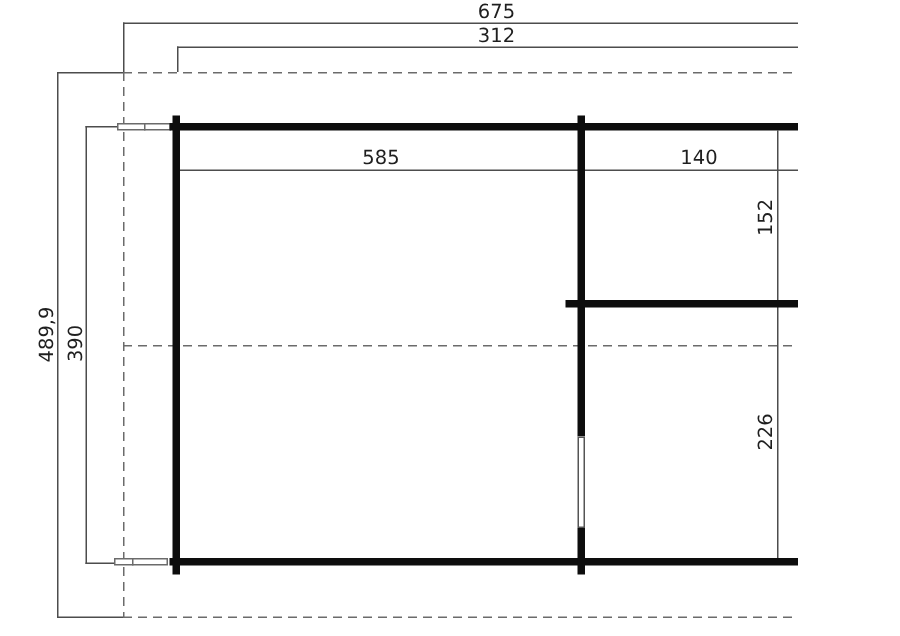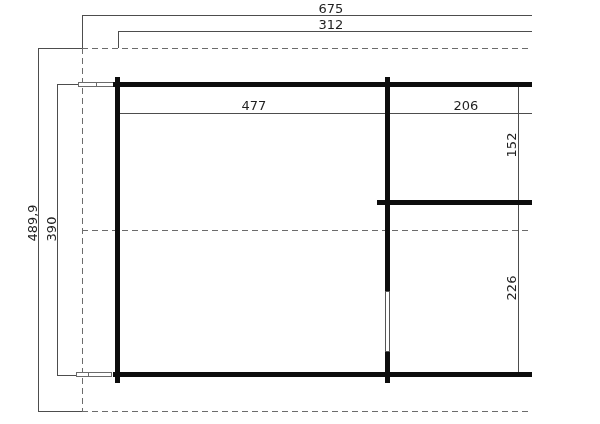--- a/index.html
+++ b/index.html
@@ -65,20 +65,20 @@
   <div class="wall" style="left:113px;top:372px;width:434px;height:5px;"></div>
   <div class="wall" style="left:115px;top:77px;width:5px;height:306px;"></div>
   <div class="wall" style="left:540px;top:77px;width:5px;height:306px;"></div>
   <div class="wall" style="left:385px;top:77px;width:5px;height:214px;"></div>
   <div class="wall" style="left:385px;top:352px;width:5px;height:31px;"></div>
   <div class="wall" style="left:377px;top:200px;width:176px;height:5px;"></div>
   <div class="door" style="left:385px;top:291px;width:5px;height:61px;"></div>
 
   <div class="dimlabel" style="left:301px;top:2px;width:60px;">675</div>
   <div class="dimlabel" style="left:301px;top:18px;width:60px;">312</div>
-  <div class="dimlabel" style="left:224px;top:99px;width:60px;">477</div>
-  <div class="dimlabel" style="left:436px;top:99px;width:60px;">206</div>
+  <div class="dimlabel" style="left:224px;top:99px;width:60px;">585</div>
+  <div class="dimlabel" style="left:436px;top:99px;width:60px;">140</div>
   <div class="dimlabel rot" style="left:511px;top:145px;">152</div>
   <div class="dimlabel rot" style="left:511px;top:288px;">226</div>
   <div class="dimlabel rot" style="left:51px;top:229px;">390</div>
   <div class="dimlabel rot" style="left:32px;top:223px;">489,9</div>
 
 </div>
 
 </body></html>

